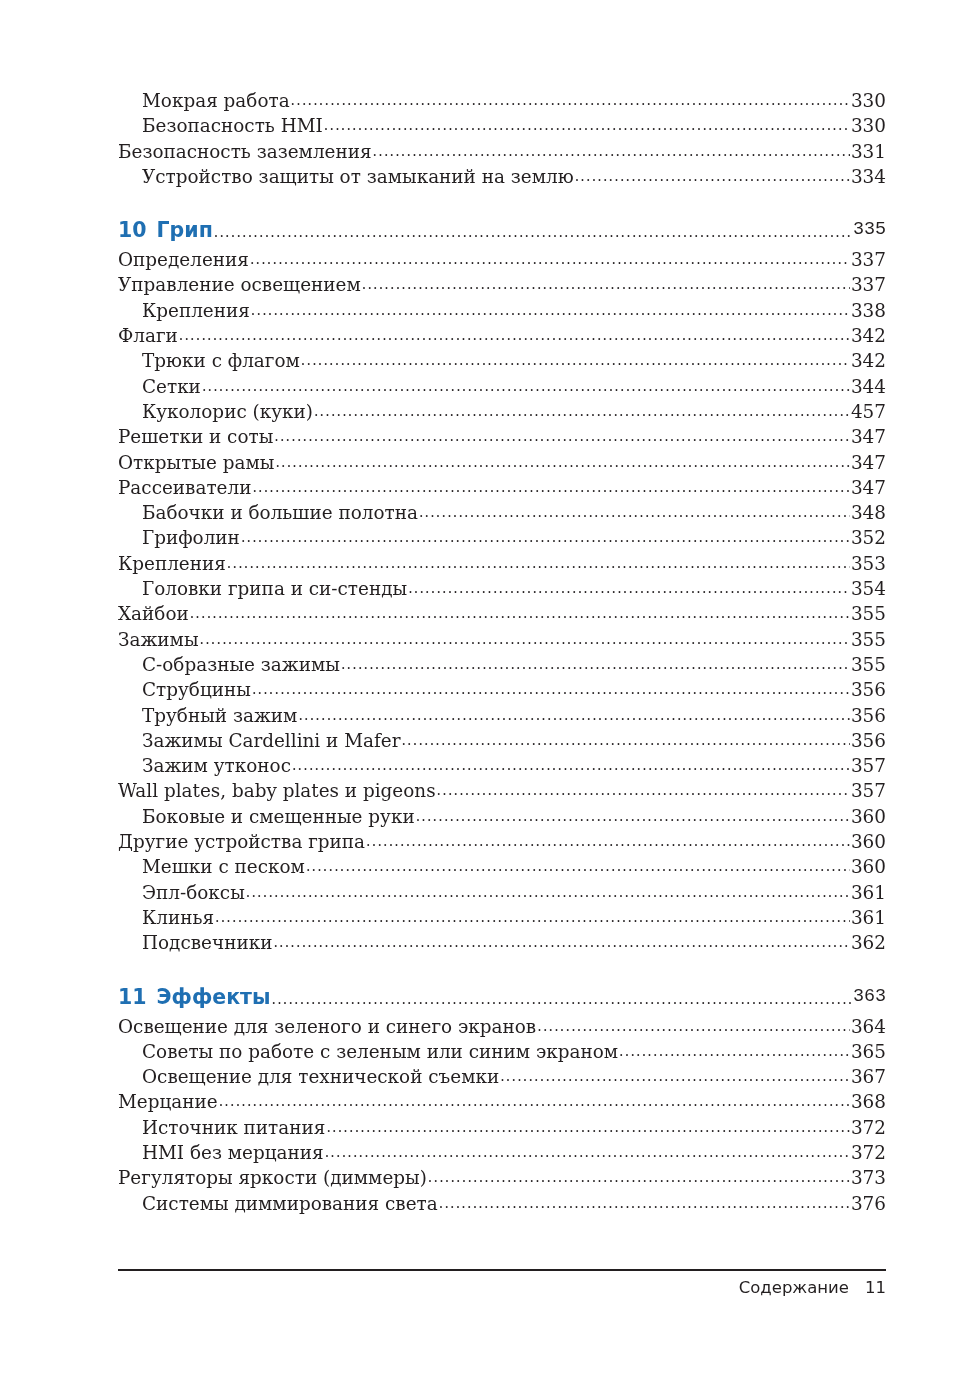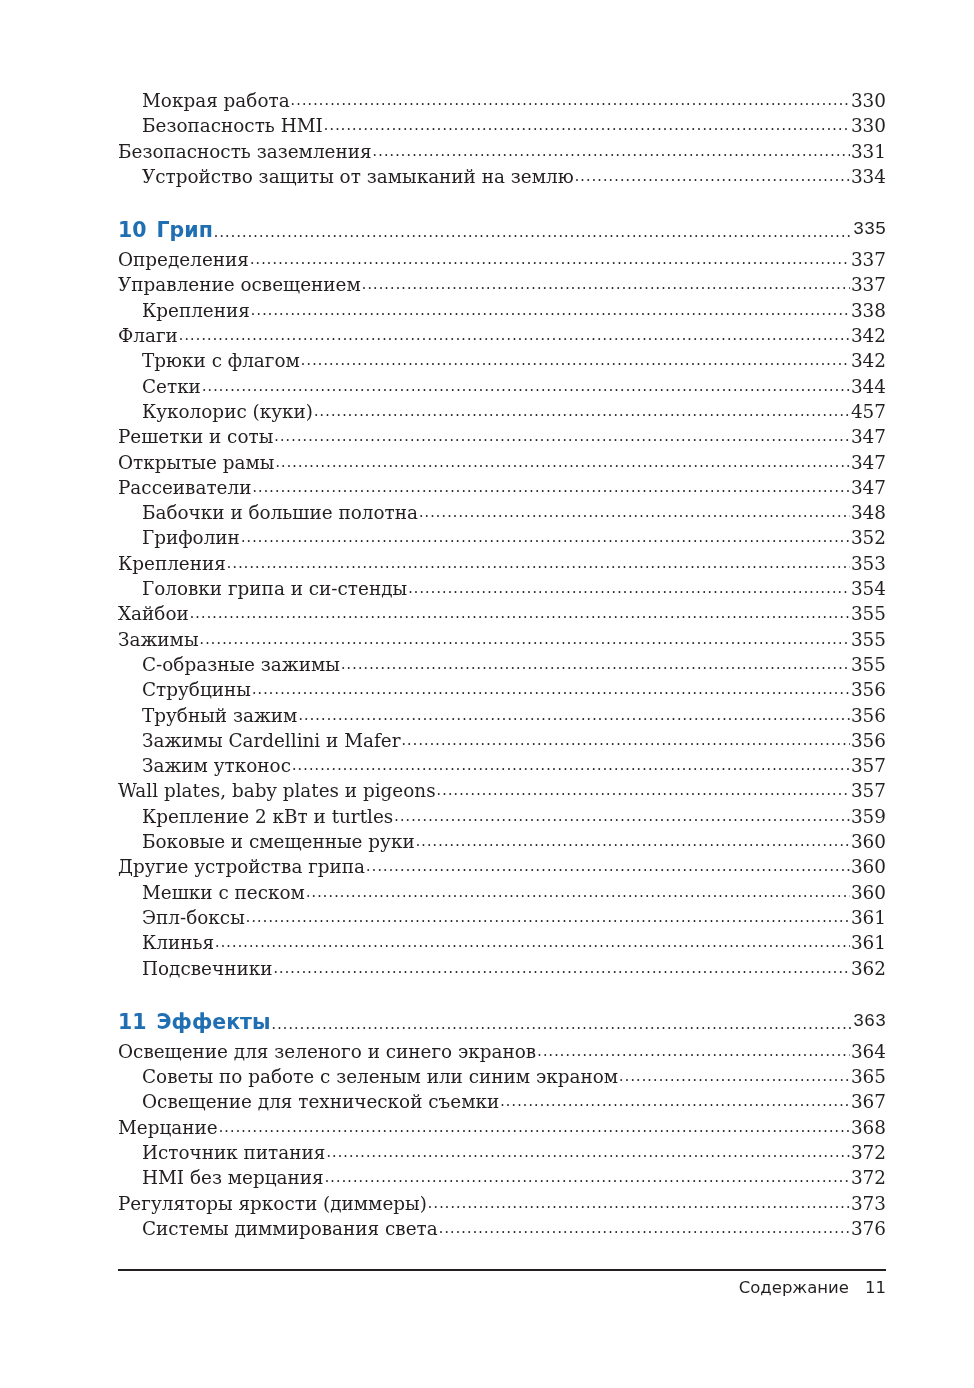--- a/index.html
+++ b/index.html
@@ -176,25 +176,20 @@
       <span class="title">Зажим утконос</span>
       <span class="leader"></span>
       <span class="page-num">357</span>
     </div>
     <div class="toc-line">
       <span class="title">Wall plates, baby plates и pigeons</span>
       <span class="leader"></span>
       <span class="page-num">357</span>
     </div>
     <div class="toc-line lvl2">
-      <span class="title">Крепление 2 кВт и turtles</span>
-      <span class="leader"></span>
-      <span class="page-num">359</span>
-    </div>
-    <div class="toc-line lvl2">
       <span class="title">Боковые и смещенные руки</span>
       <span class="leader"></span>
       <span class="page-num">360</span>
     </div>
     <div class="toc-line">
       <span class="title">Другие устройства грипа</span>
       <span class="leader"></span>
       <span class="page-num">360</span>
     </div>
     <div class="toc-line lvl2">

